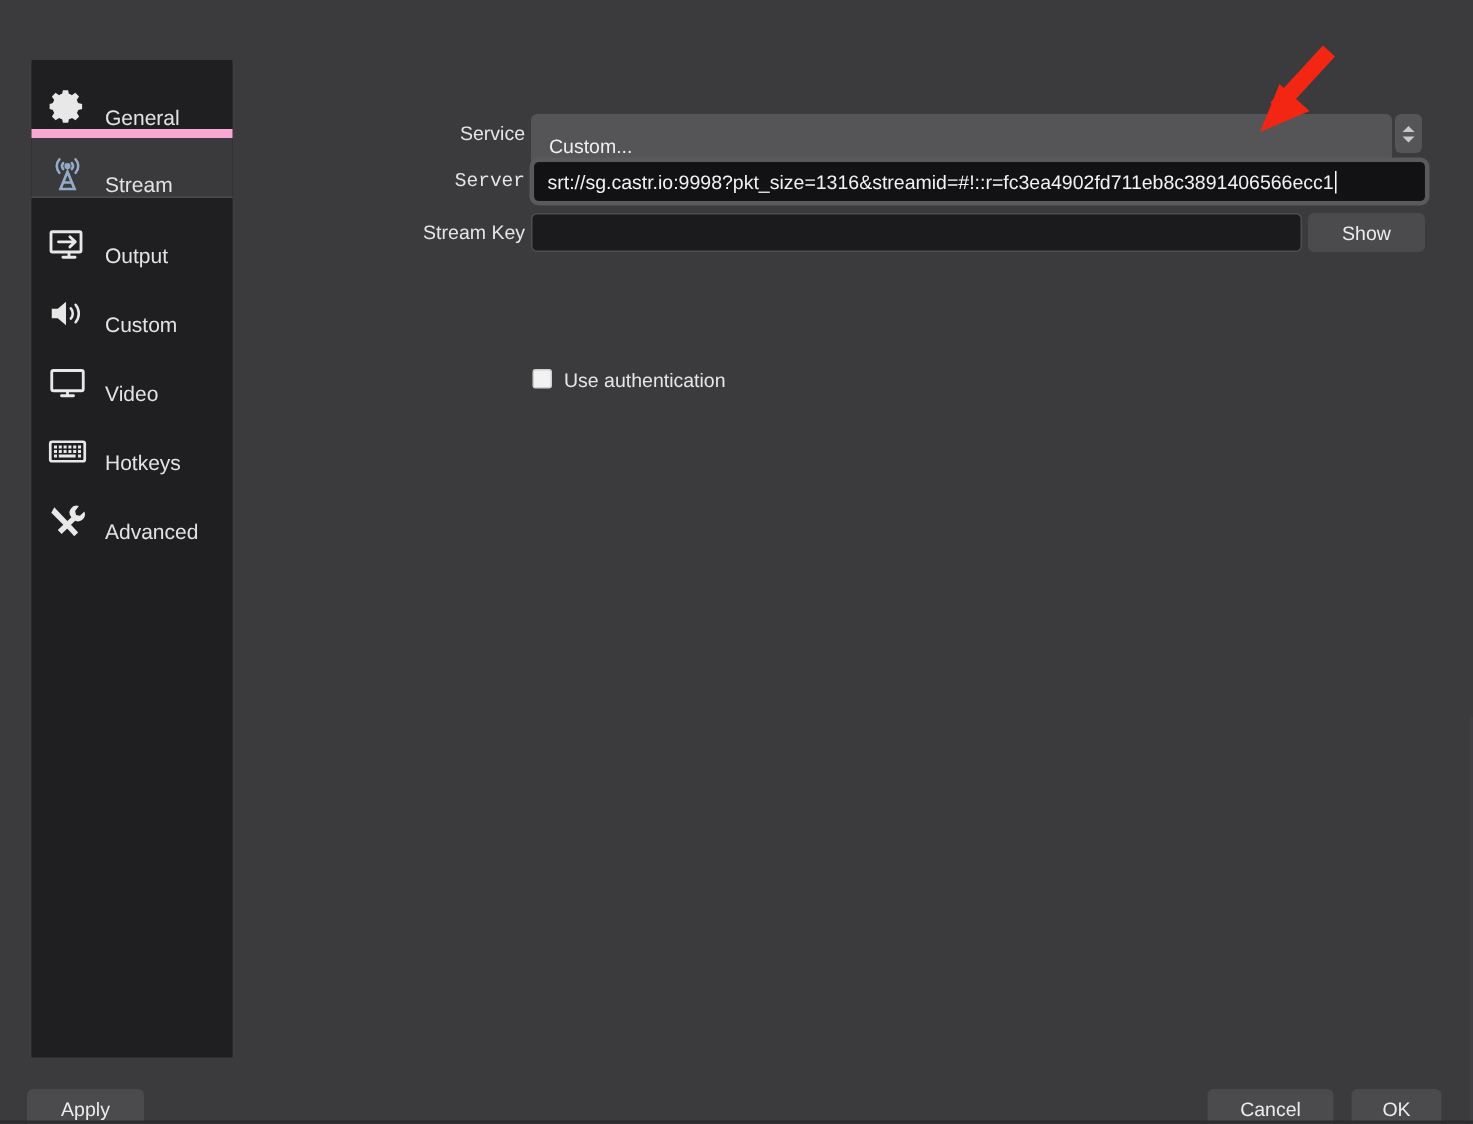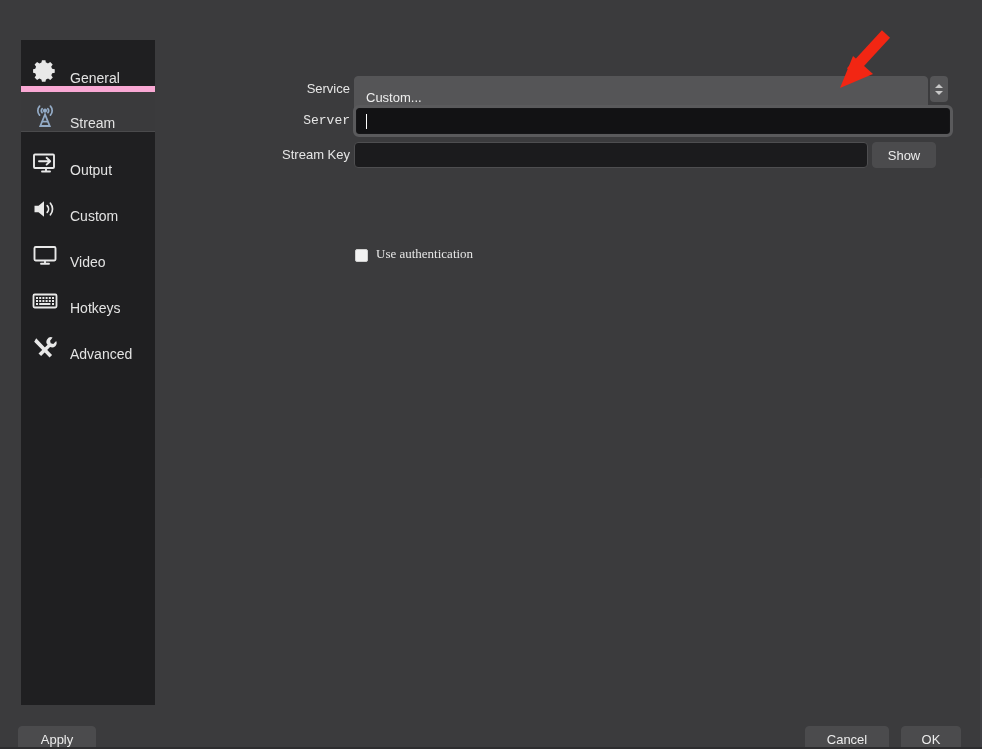--- a/index.html
+++ b/index.html
@@ -214,22 +214,21 @@
     display: flex;
     align-items: center;
     justify-content: center;
     font-family: "Liberation Sans", sans-serif;
   }
 
   
   .checkrow {
     position: absolute;
     display: flex;
-    align-items: flex-end;
-    font-family: Liberation Serif, serif;
+    align-items: flex-start;
   }
   .checkbox {
     width: 13px;
     height: 13px;
     background: #f2f2f2;
     border: 1px solid #cfcfcf;
     border-radius: 2px;
     box-sizing: border-box;
   }
   .checklabel {
@@ -390,30 +389,31 @@
       </div>
       <div class="spinner" style="left:760px; top:36px;">
         <span class="spin-up"></span>
         <span class="spin-dn"></span>
       </div>
 
       <div class="row label-col" style="top:68px;font-family:Liberation Mono, monospace;">
         <span class="row-label">Server</span>
       </div>
       <div class="tinput focused" style="left:186px; top:68px; width:594px;">
+        <span>srt://sg.castr.io:9998?pkt_size=1316&amp;streamid=#!::r=fc3ea4902fd711eb8c3891406566ecc1</span>
           <span class="caret"></span>
       </div>
 
       <div class="row label-col" style="top:102px;">
         <span class="row-label">Stream Key</span>
       </div>
       <div class="tinput" style="left:184px; top:102px; width:514px;">
         <span></span>
       </div>
-      <div class="btn" style="left:702px; top:102px; width:64px;">
+      <div class="btn" style="left:702px; top:102px; width:78px;">
         <span>Show</span>
       </div>
 
       <div class="checkrow" style="left:185px; top:206px;">
         <span class="checkbox"></span>
         <span class="checklabel">Use authentication</span>
       </div>
     </div>
 
     <div class="btn btnbar-apply">

